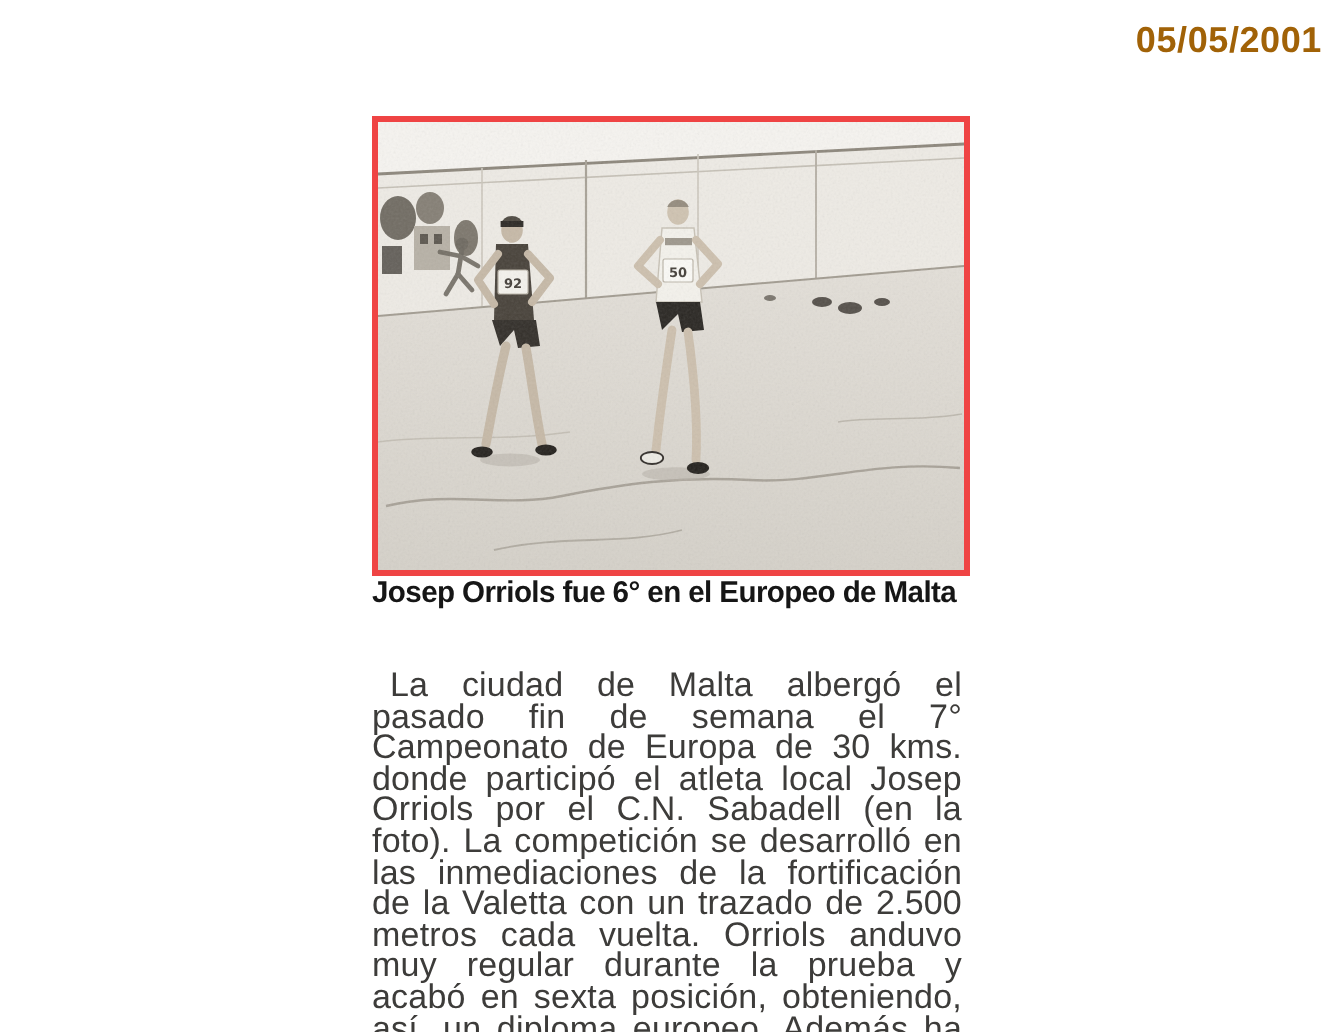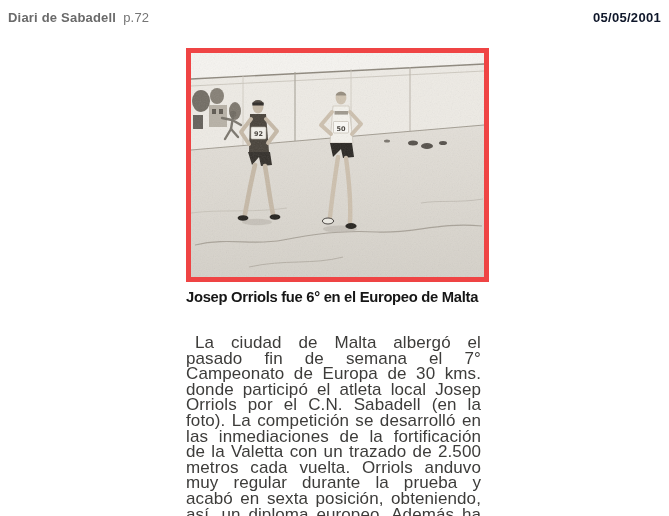--- a/index.html
+++ b/index.html
@@ -6,48 +6,45 @@
   .page{
     position:relative;width:669px;height:516px;background:#ffffff;overflow:hidden;
     font-family:"Liberation Sans","DejaVu Sans",sans-serif;
   }
   .masthead-left{
     position:absolute;left:8px;top:10px;font-size:13px;font-weight:bold;color:#6a6a6a;
     letter-spacing:0.2px;
   }
   .masthead-left .pref{font-weight:normal;margin-left:7px;color:#757575;}
   .masthead-date{
-    position:absolute;right:8px;top:10px;font-size:13px;font-weight:bold;color:#0f172a;
+    position:absolute;right:8px;top:10px;font-size:18px;font-weight:bold;color:#a16207;
     letter-spacing:0.3px;
   }
   .photo{
-    position:absolute;left:186px;top:48px;width:293px;height:224px;
-    border:5px solid #ef4444;background:#5eead4;
+    position:absolute;left:186px;top:58px;width:293px;height:224px;
+    border:3px solid #ef4444;background:#5eead4;
   }
   .photo svg{display:block;}
   .photo text{font-family:"DejaVu Sans",sans-serif;font-weight:bold;}
   .headline{
     position:absolute;left:186px;top:288px;width:300px;margin:0;
     font-size:15px;font-weight:bold;color:#161616;letter-spacing:-0.3px;
     white-space:nowrap;transform:scaleX(0.985);transform-origin:left center;
   }
   .bodytext{
     position:absolute;left:186px;top:335px;width:295px;margin:0;
     font-size:17px;line-height:15.6px;color:#3d3c3a;text-align:justify;
     text-indent:9px;letter-spacing:0.1px;
   }
 </style>
 </head>
 <body>
 
 <div class="page">
 
-  <div class="masthead-left">
-    <span>Diari de Sabadell</span><span class="pref">p.72</span>
-  </div>
 
   <div class="masthead-date">05/05/2001</div>
 
   <div class="photo">
     <svg viewBox="0 0 293 224" width="293" height="224" preserveAspectRatio="none">
       <defs>
         <filter id="grain">
           <feTurbulence type="fractalNoise" baseFrequency="0.85" numOctaves="2" stitchTiles="stitch"></feTurbulence>
           <feColorMatrix type="saturate" values="0"></feColorMatrix>
         </filter>

